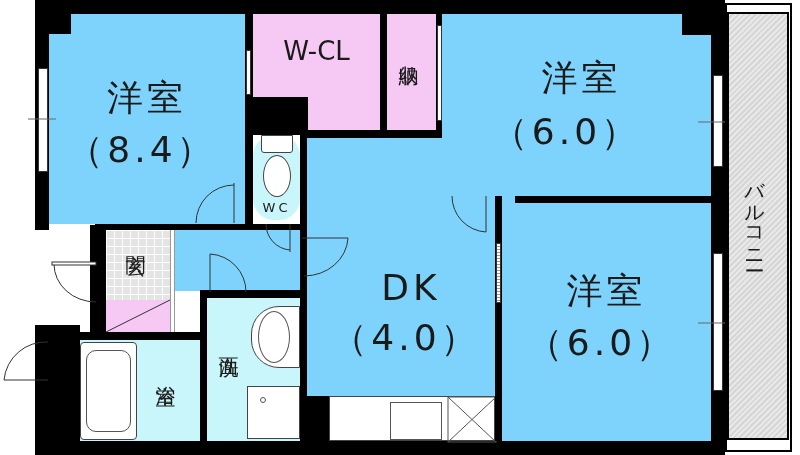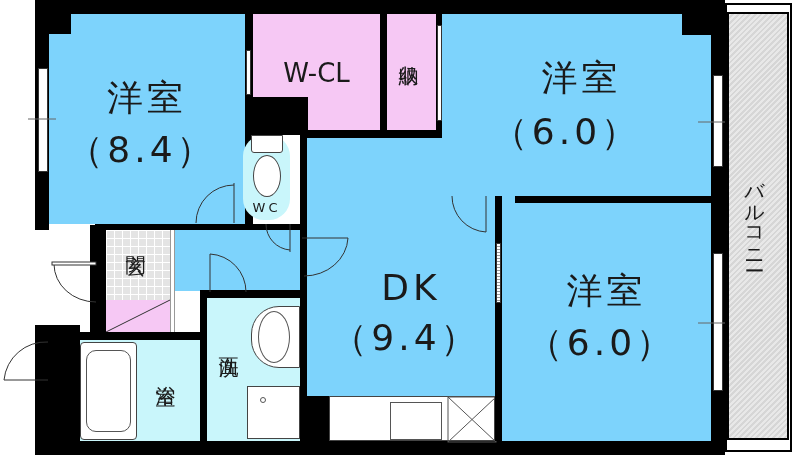--- a/index.html
+++ b/index.html
@@ -46,21 +46,21 @@
 <div class="abs wall" style="left:49px;top:14px;width:22px;height:20px;"></div>
 <div class="abs window" style="left:38px;top:68px;width:10px;height:104px;"></div>
 <svg style="left:28px;top:118px;" width="30" height="4">
     <line x1="0" y1="1" x2="28" y2="1" stroke="#666" stroke-width="1"></line>
   </svg>
 
 <div class="abs wall" style="left:245px;top:14px;width:8px;height:215px;"></div>
 <div class="abs window" style="left:246px;top:50px;width:5px;height:45px;"></div>
 
 <div class="abs pink" style="left:253px;top:14px;width:127px;height:118px;">
-  <div class="label mid" style="left:0;right:0;top:46px;">W-CL</div>
+  <div class="label mid" style="left:0;right:0;top:24px;">W-CL</div>
 </div>
 <div class="abs wall" style="left:253px;top:97px;width:55px;height:38px;"></div>
 <div class="abs wall" style="left:305px;top:130px;width:140px;height:8px;"></div>
 
 <div class="abs wall" style="left:380px;top:14px;width:7px;height:190px;"></div>
 
 <div class="abs pink" style="left:387px;top:14px;width:49px;height:116px;">
   <div class="label small vert" style="left:12px;top:36px;">収納</div>
 </div>
 <div class="abs wall" style="left:436px;top:14px;width:6px;height:190px;"></div>
@@ -77,21 +77,21 @@
 </div>
 <div class="abs wall" style="left:682px;top:14px;width:30px;height:21px;"></div>
 <div class="abs window" style="left:713px;top:75px;width:10px;height:92px;"></div>
 <svg style="left:698px;top:121px;" width="40" height="4">
     <line x1="0" y1="1" x2="40" y2="1" stroke="#666" stroke-width="1"></line>
   </svg>
 
 <div class="abs wall" style="left:495px;top:196px;width:216px;height:7px;"></div>
 
 <div class="abs wall" style="left:245px;top:130px;width:8px;height:100px;"></div>
-<div class="abs cyan" style="left:243px;top:135px;width:47px;height:85px;border-radius:21px;">
+<div class="abs cyan" style="left:253px;top:135px;width:47px;height:85px;border-radius:21px;">
   <div class="abs fixture" style="left:8px;top:0;width:32px;height:18px;border-radius:0 0 3px 3px;"></div>
   <div class="abs fixture" style="left:10px;top:20px;width:28px;height:42px;border-radius:50%;"></div>
   <div class="label tiny" style="left:0;right:0;top:66px;">WC</div>
 </div>
 <div class="abs wall" style="left:300px;top:135px;width:7px;height:90px;"></div>
 
 <div class="abs yellow" style="left:175px;top:229px;width:130px;height:62px;"></div>
 <div class="abs wall" style="left:95px;top:224px;width:210px;height:6px;"></div>
 
 <div class="abs wall" style="left:90px;top:225px;width:16px;height:115px;"></div>
@@ -126,21 +126,21 @@
     <div class="abs" style="left:6px;top:4px;width:32px;height:52px;border:1px solid #555;border-radius:50%;"></div>
   </div>
   <div class="abs fixture" style="left:40px;top:88px;width:53px;height:53px;">
     <div class="abs" style="left:12px;top:10px;width:6px;height:6px;border:1px solid #555;border-radius:50%;"></div>
   </div>
 </div>
 
 <div class="abs wall" style="left:300px;top:225px;width:7px;height:216px;"></div>
 <div class="abs yellow" style="left:307px;top:138px;width:208px;height:258px;padding-left:34px;">
   <div class="label big" style="left:0;right:0;top:132px;">DK</div>
-  <div class="label big" style="left:-10px;right:0;top:182px;">（9.4）</div>
+  <div class="label big" style="left:-10px;right:0;top:182px;">（4.0）</div>
 </div>
 <div class="abs yellow" style="left:442px;top:203px;width:53px;height:10px;"></div>
 <div class="abs wall" style="left:307px;top:396px;width:22px;height:45px;"></div>
 <div class="abs fixture" style="left:329px;top:396px;width:166px;height:45px;">
   <div class="abs" style="left:60px;top:5px;width:52px;height:38px;border:1px solid #555;"></div>
   <svg style="left:118px;top:0;" width="48" height="45">
       <line x1="0" y1="0" x2="48" y2="45" stroke="#555"></line>
       <line x1="48" y1="0" x2="0" y2="45" stroke="#555"></line>
       <rect x="0" y="0" width="48" height="45" fill="none" stroke="#555"></rect>
     </svg>

